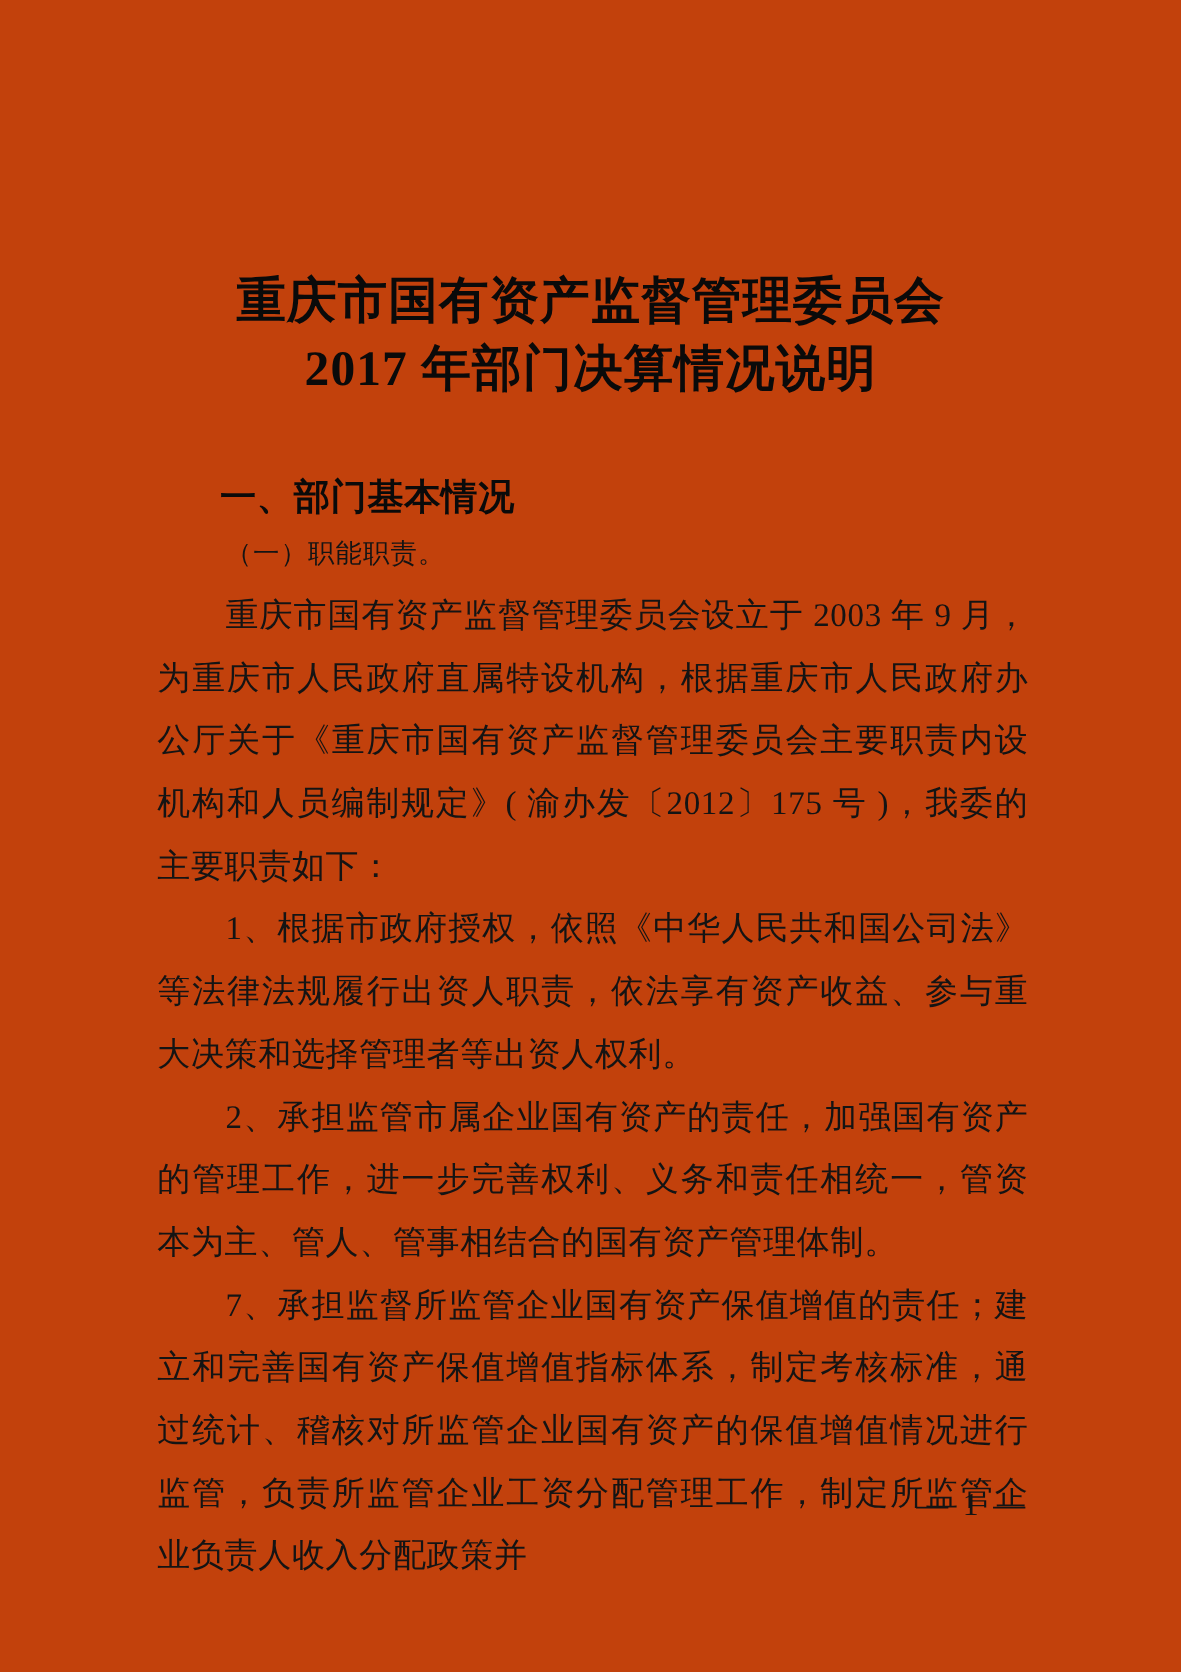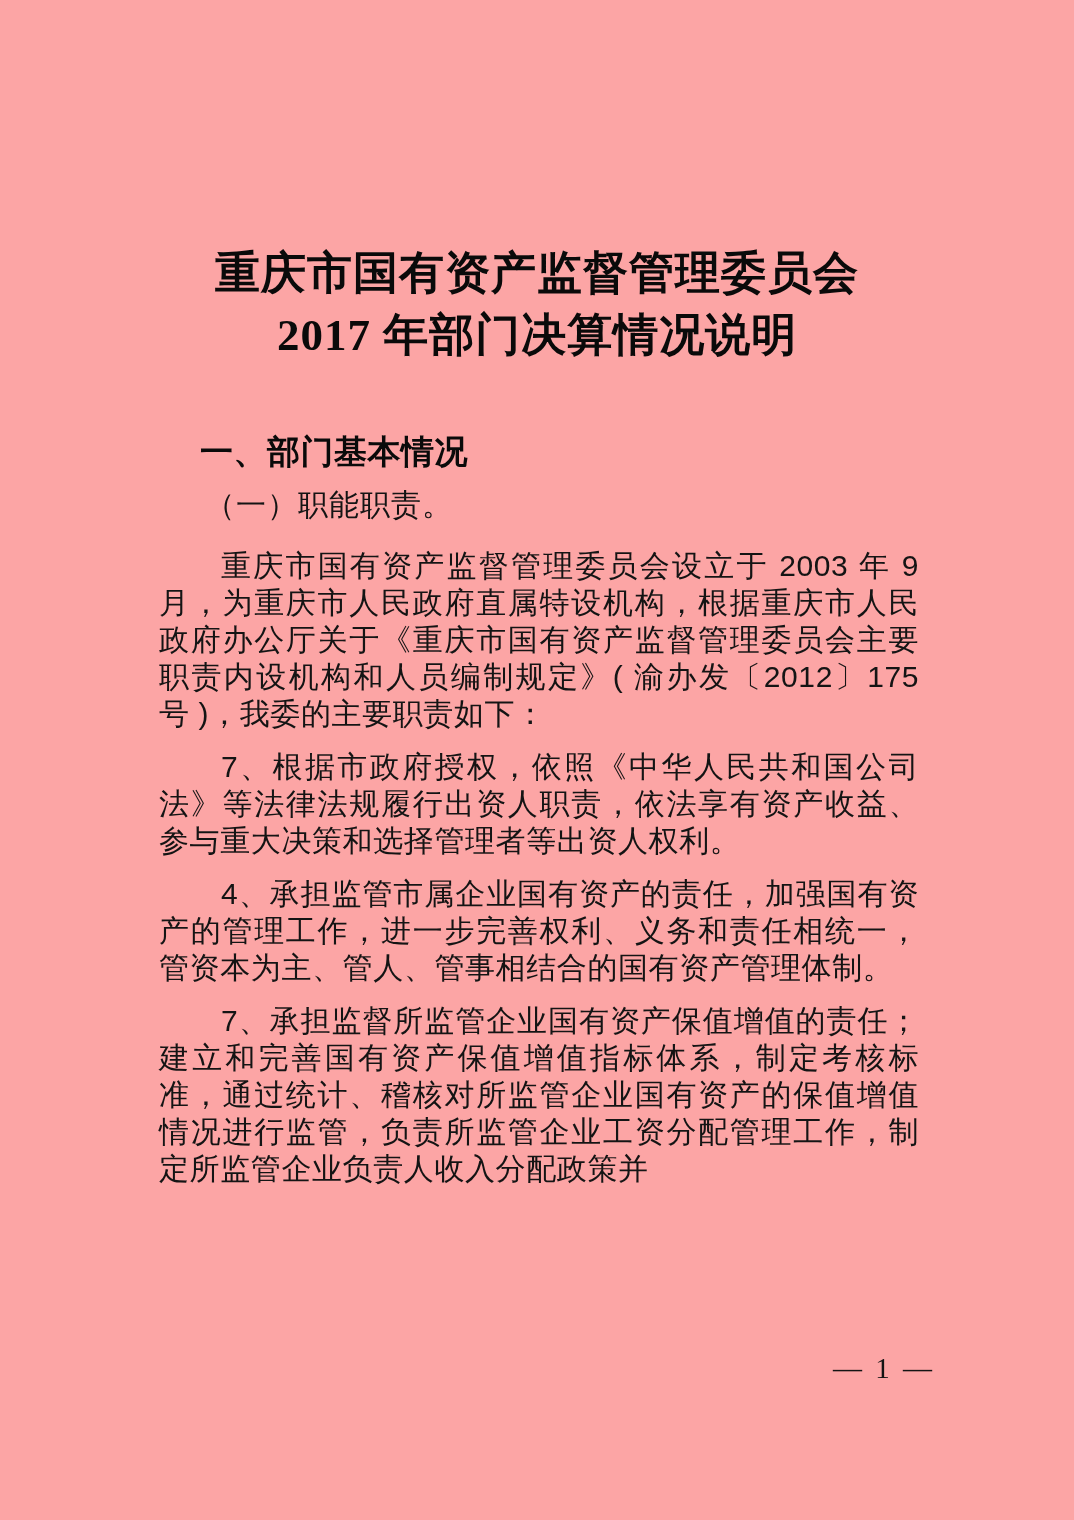--- a/index.html
+++ b/index.html
@@ -6,21 +6,21 @@
   html, body {
     margin: 0;
     padding: 0;
     background: #ffffff;
   }
 
   .page {
     position: relative;
     width: 1074px;
     height: 1520px;
-    background: #fca5a5;
+    background: #c2410c;
     margin: 0 auto;
     overflow: hidden;
     font-family: "Liberation Serif", "DejaVu Serif", serif;
     color: #111111;
     -webkit-font-smoothing: antialiased;
   }
 
   
   .doc-title {
     position: absolute;
@@ -58,41 +58,41 @@
     letter-spacing: 0.5px;
     text-indent: 57px;
     color: #0a0a0a;
     margin: 0;
     white-space: nowrap;
   }
 
   
   .h2-section {
     font-family: "Liberation Serif", "DejaVu Serif", serif;
-    font-size: 30px;
+    font-size: 24px;
     line-height: 53px;
     letter-spacing: 1px;
     text-indent: 62px;
     color: #141414;
     margin: 0;
     white-space: nowrap;
   }
 
   
   .body-para {
-    font-family: Liberation Sans, sans-serif;
+    font-family: Liberation Serif, serif;
     font-size: 30px;
-    line-height: 37px;
+    line-height: 57px;
     letter-spacing: 0.6px;
     text-indent: 62px;
     text-align: justify;
     text-justify: inter-character;
     text-align-last: left;
     color: #141414;
-    margin: 16px;
+    margin: 0;
     word-break: break-all;
   }
 
   
   .page-footer {
     position: absolute;
     left: 0;
     right: 139px;
     top: 1352px;
     text-align: right;
@@ -116,23 +116,23 @@
   </div>
 
   <div class="content">
 
     <p class="h1-section">一、部门基本情况</p>
 
     <p class="h2-section">（一）职能职责。</p>
 
     <p class="body-para">重庆市国有资产监督管理委员会设立于 2003 年 9 月，为重庆市人民政府直属特设机构，根据重庆市人民政府办公厅关于《重庆市国有资产监督管理委员会主要职责内设机构和人员编制规定》( 渝办发〔2012〕175 号 )，我委的主要职责如下：</p>
 
-    <p class="body-para">7、根据市政府授权，依照《中华人民共和国公司法》等法律法规履行出资人职责，依法享有资产收益、参与重大决策和选择管理者等出资人权利。</p>
+    <p class="body-para">1、根据市政府授权，依照《中华人民共和国公司法》等法律法规履行出资人职责，依法享有资产收益、参与重大决策和选择管理者等出资人权利。</p>
 
-    <p class="body-para">4、承担监管市属企业国有资产的责任，加强国有资产的管理工作，进一步完善权利、义务和责任相统一，管资本为主、管人、管事相结合的国有资产管理体制。</p>
+    <p class="body-para">2、承担监管市属企业国有资产的责任，加强国有资产的管理工作，进一步完善权利、义务和责任相统一，管资本为主、管人、管事相结合的国有资产管理体制。</p>
 
     <p class="body-para">7、承担监督所监管企业国有资产保值增值的责任；建立和完善国有资产保值增值指标体系，制定考核标准，通过统计、稽核对所监管企业国有资产的保值增值情况进行监管，负责所监管企业工资分配管理工作，制定所监管企业负责人收入分配政策并</p>
 
   </div>
 
   <div class="page-footer">
     <span class="folio">— 1 —</span>
   </div>
 
 </div>

